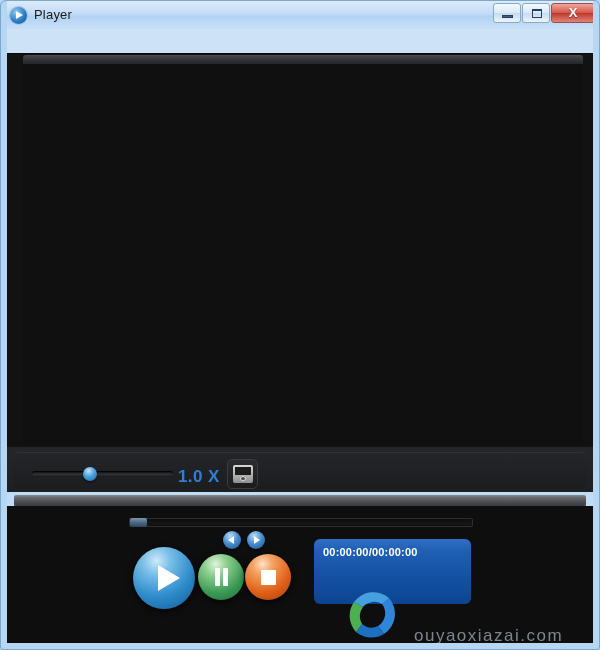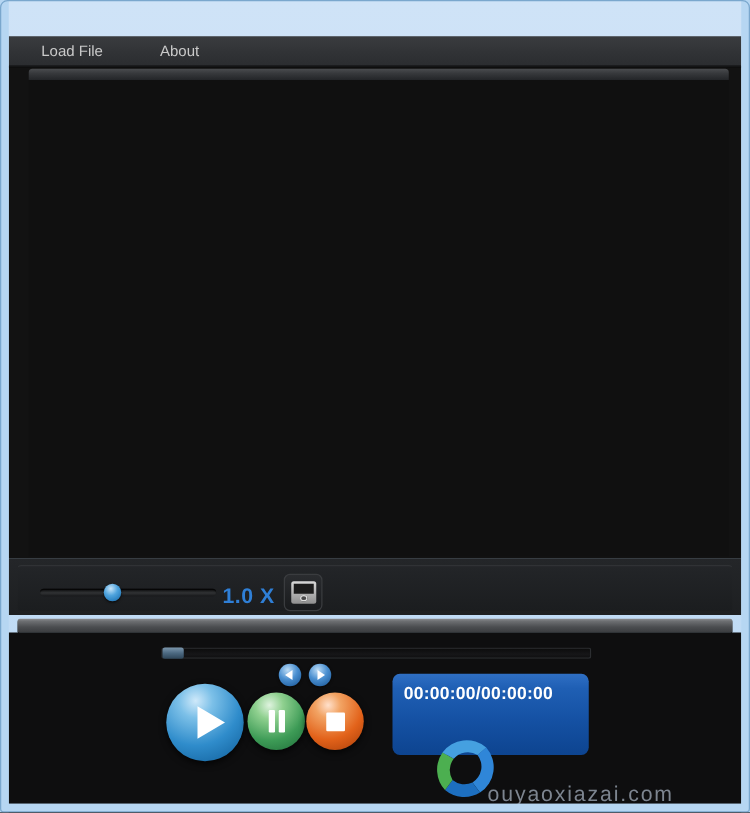--- a/index.html
+++ b/index.html
@@ -338,21 +338,21 @@
     left: 314px; top: 539px;
     width: 157px; height: 65px;
     border-radius: 6px;
     background: linear-gradient(180deg, #2f6fc4 0%, #1f5fb4 18%, #1450a2 60%, #0f4object 100%);
     background: linear-gradient(180deg, #2f6fc4 0%, #1f5fb4 18%, #1450a2 60%, #0d4490 100%);
     overflow: hidden;
   }
   .time-text {
     position: absolute;
     left: 9px; top: 7px;
-    font-size: 14px;
+    font-size: 11px;
     font-weight: bold;
     color: #ffffff;
     letter-spacing: .2px;
   }
 
   
   .watermark {
     position: absolute;
     left: 342px; top: 588px;
     width: 252px; height: 58px;
@@ -368,36 +368,47 @@
     left: 62px; top: 3px;
     font-size: 31px;
     font-weight: bold;
     color: #2f7fd6;
     letter-spacing: 1px;
     font-family: "DejaVu Sans", sans-serif;
     text-shadow: 0 1px 1px rgba(0,0,0,.6);
   }
   .wm-en {
     position: absolute;
-    left: 48px; top: 38px;
+    left: 72px; top: 38px;
     font-size: 17px;
     color: #7d8590;
     letter-spacing: 1.5px;
   }
 </style>
 </head>
 <body>
 
 <div id="app">
 
-
-  <div class="menubar">
-    <div class="menu-item" style="left:20px;">Load File</div>
-    <div class="menu-item" style="left:115px;">About</div>
-  </div>
+  <div class="titlebar">
+    <div class="title-icon"></div>
+    <div class="title-text">Player</div>
+    <div class="win-btns">
+      <div class="wbtn">
+        <span class="g-min"></span>
+      </div>
+      <div class="wbtn">
+        <span class="g-max"></span>
+      </div>
+      <div class="wbtn close">
+        <span class="g-close">X</span>
+      </div>
+    </div>
+  </div>
+
 
   <div class="video-panel"></div>
   <div class="video-top-bevel"></div>
   <div class="video-screen"></div>
 
   <div class="speed-panel"></div>
   <div class="speed-inner"></div>
   <div class="speed-slider"></div>
   <div class="speed-knob"></div>
   <div class="speed-label">1.0 X</div>

